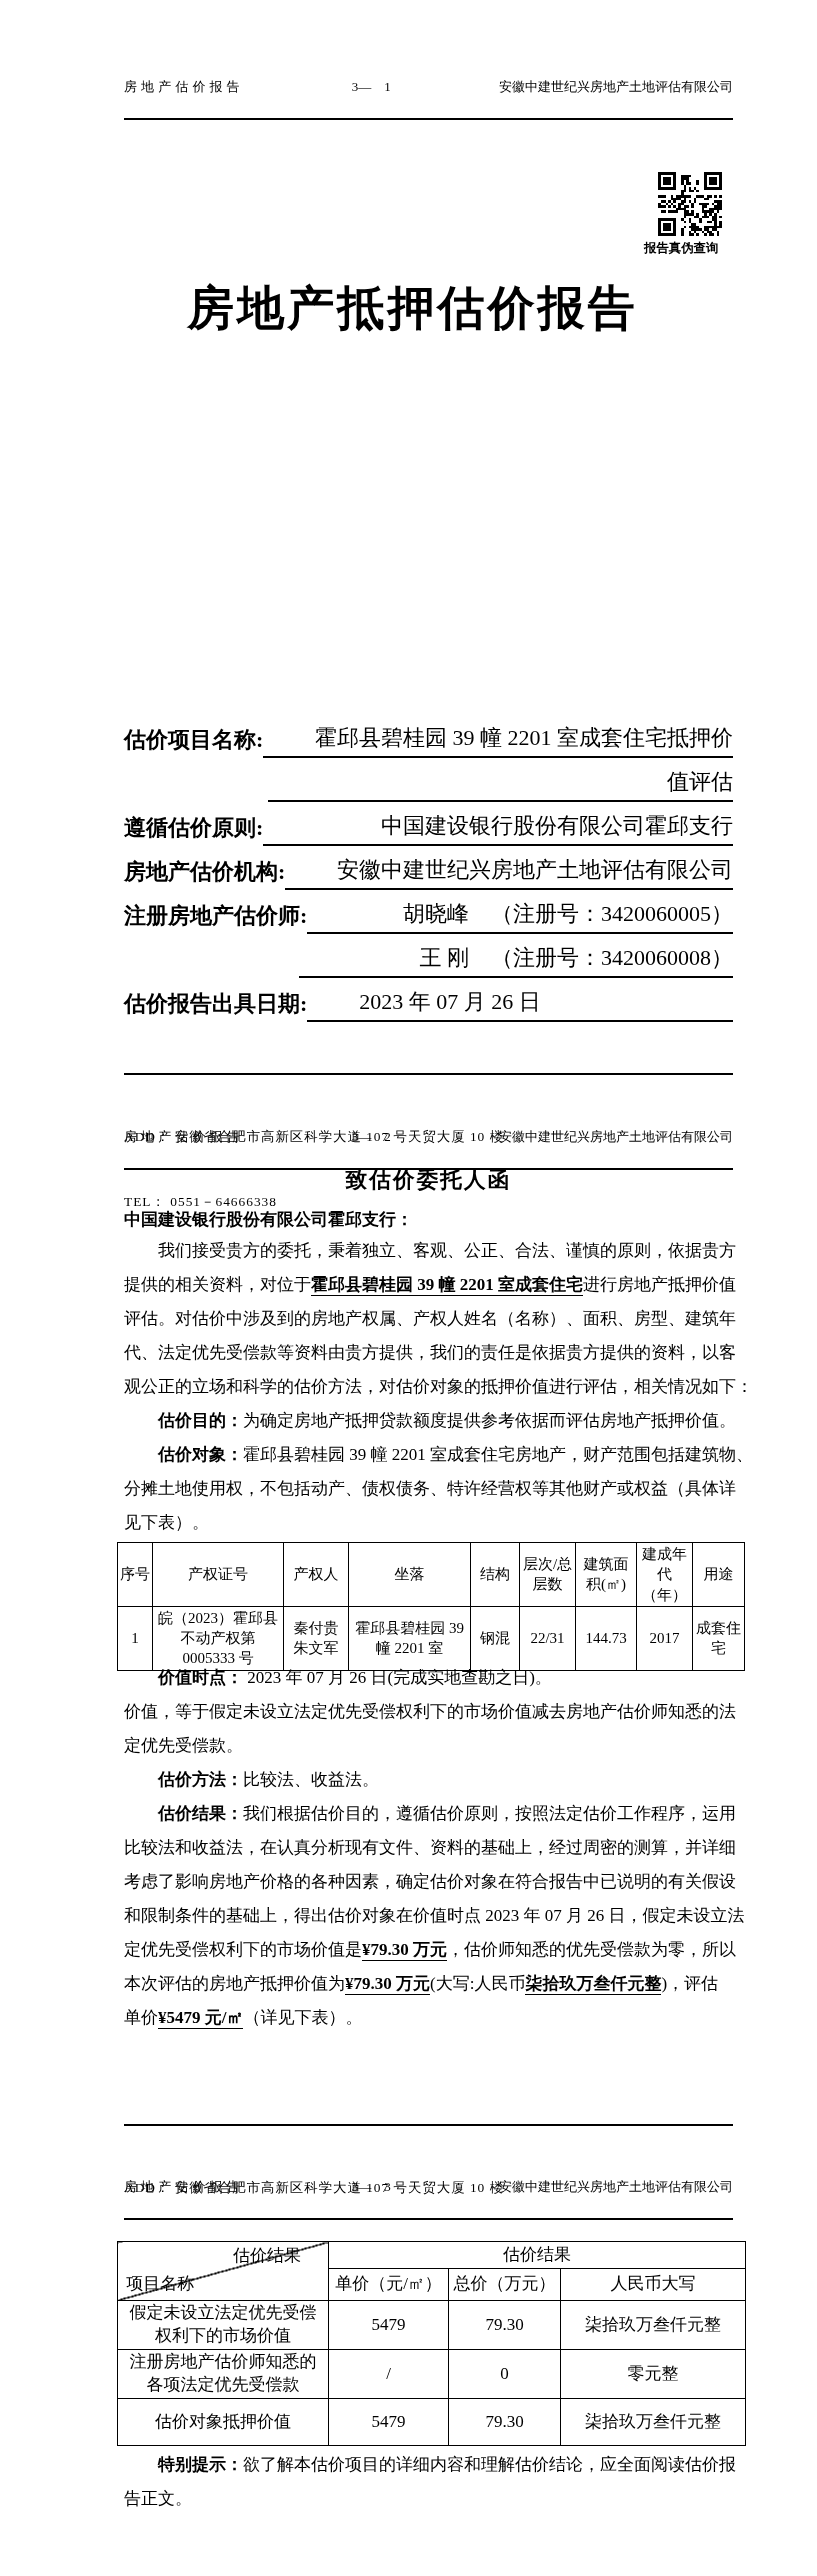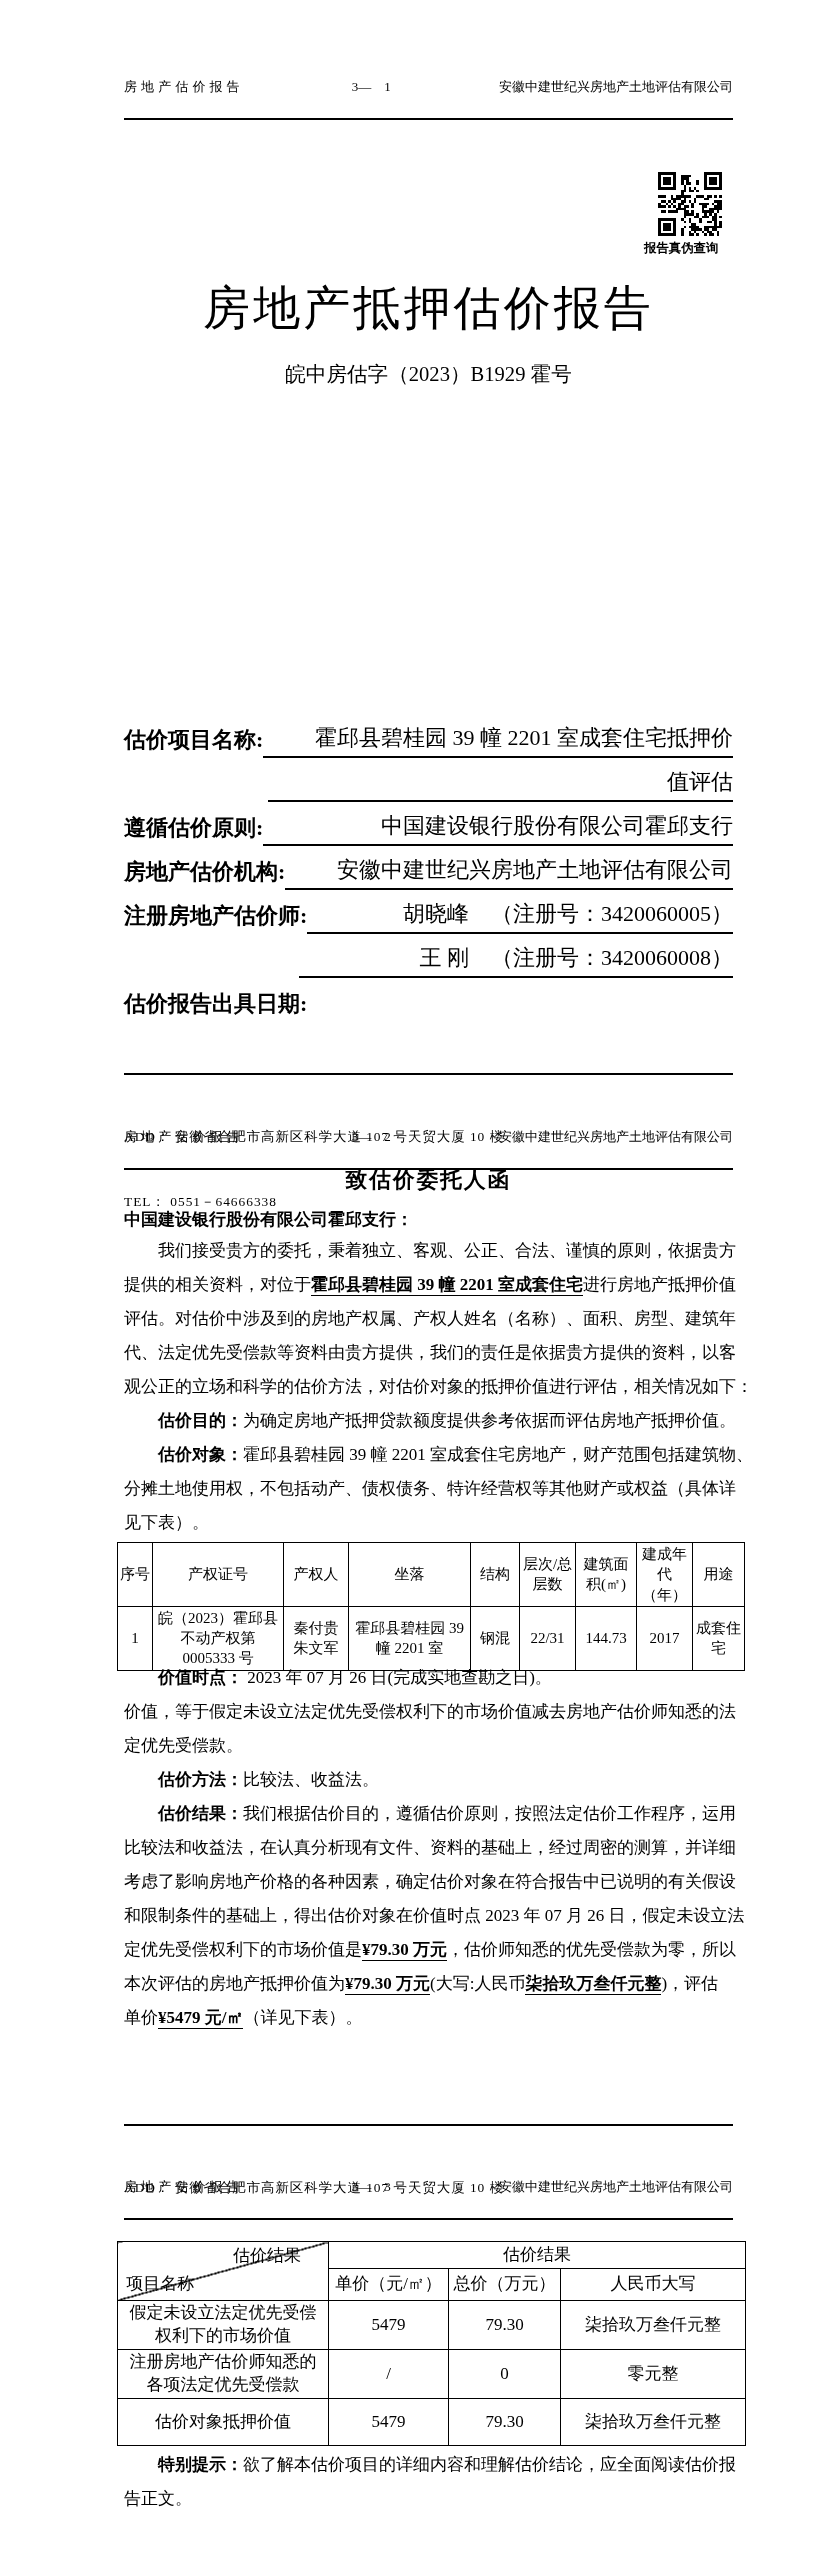--- a/index.html
+++ b/index.html
@@ -11,22 +11,22 @@
   .running-header{position:absolute;left:124px;width:609px;display:flex;justify-content:space-between;
         align-items:flex-end;border-bottom:2.1px solid #000;padding-bottom:22px;font-size:13px;white-space:pre}
   .rh-left{letter-spacing:4.1px}
   .running-footer{position:absolute;left:124px;width:609px;border-top:2.1px solid #000;padding-top:8.2px;
         font-size:13.4px;line-height:21.6px;letter-spacing:1px;white-space:pre}
 
   
   .qr{position:absolute;left:658px;top:172px;width:64px;height:64px}
   .qr svg{width:100%;height:100%;shape-rendering:crispEdges}
   .qr-caption{position:absolute;left:644px;top:240px;width:93px;text-align:left;font-size:12.4px;font-weight:bold}
-  .doc-title{position:absolute;left:124px;width:609px;top:277px;text-align:center;
-        font-size:47px;font-weight:normal;letter-spacing:3.1px;white-space:pre}
+  .doc-title{position:absolute;left:108px;width:609px;top:277px;text-align:center;
+        font-size:47px;font-weight:bold;letter-spacing:3.1px;white-space:pre}
   .doc-subtitle{position:absolute;left:124px;width:609px;top:360px;text-align:center;font-size:20.6px;white-space:pre}
 
   .fields{position:absolute;left:124px;top:714px;width:609px;font-size:22px}
   .f-line{display:flex;align-items:flex-end;height:44px}
   .f-label{font-weight:bold;white-space:pre;padding-bottom:3.1px}
   .f-spacer{display:inline-block}
   .f-value{flex:1;border-bottom:2.1px solid #000;white-space:pre;text-align:right;padding-bottom:3.1px;overflow:hidden}
   .f-line:nth-child(1) .f-value,.f-line:nth-child(2) .f-value{text-align:right}
   .f-line:nth-child(2) .f-spacer{width:144px}
   .f-line:nth-child(6) .f-spacer{width:175px}
@@ -274,21 +274,20 @@
         <rect x="15" y="24" width="1" height="1"></rect>
         <rect x="18" y="24" width="1" height="1"></rect>
         <rect x="20" y="24" width="1" height="1"></rect>
         <rect x="21" y="24" width="1" height="1"></rect>
         <rect x="23" y="24" width="1" height="1"></rect>
       </svg>
   </div>
   <div class="qr-caption">报告真伪查询</div>
 
   <div class="doc-title">房地产抵押估价报告</div>
-  <div class="doc-subtitle">皖中房估字（2023）B1929 霍号</div>
 
   <div class="fields" id="fields">
       <div class="f-line">
         <span class="f-label">估价项目名称:</span>
         <span class="f-value">霍邱县碧桂园 39 幢 2201 室成套住宅抵押价</span>
       </div>
       <div class="f-line">
         <span class="f-spacer"></span>
         <span class="f-value">值评估</span>
       </div>
@@ -303,20 +302,21 @@
       <div class="f-line">
         <span class="f-label">注册房地产估价师:</span>
         <span class="f-value">胡晓峰　（注册号：3420060005）</span>
       </div>
       <div class="f-line">
         <span class="f-spacer"></span>
         <span class="f-value">王 刚　（注册号：3420060008）</span>
       </div>
       <div class="f-line">
         <span class="f-label">估价报告出具日期:</span>
+        <span class="f-value">2023 年 07 月 26 日</span>
       </div>
     </div>
 
   <div class="running-footer" style="top:1073px">
     <div>ADD： 安徽省合肥市高新区科学大道 107 号天贸大厦 10 楼</div>
     <div>TEL： 0551－64666338</div>
   </div>
 
   <div class="running-header" style="top:1128px">
     <span class="rh-left">房地产估价报告</span>

